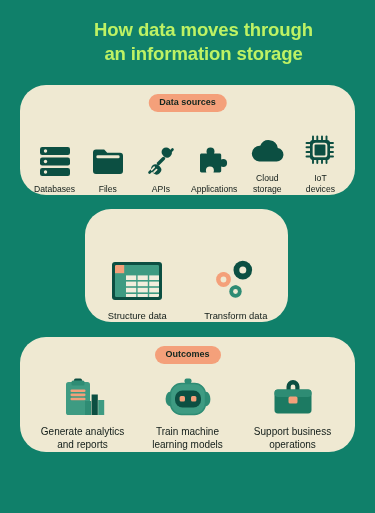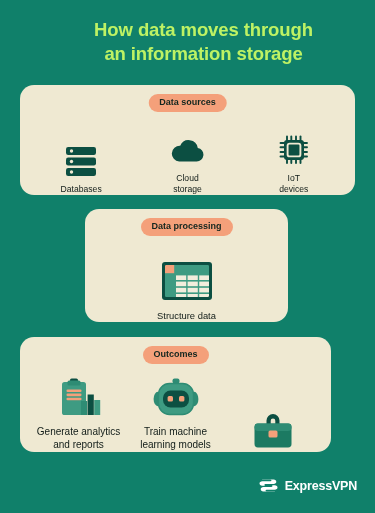--- a/index.html
+++ b/index.html
@@ -19,26 +19,26 @@
     text-align:center;color:#bef264;
     font-size:18.5px;font-weight:bold;line-height:1.32;
     letter-spacing:-0.1px;
   }
   .title .tl{display:block;}
 
   
   .card{
     position:absolute;
     background:#EFE9D2;
-    border-radius:14px;
+    border-radius:26px;
     box-sizing:border-box;
   }
   #card-sources{left:20px;top:85px;width:335px;height:110px;}
   #card-processing{left:85px;top:209px;width:203px;height:113px;}
-  #card-outcomes{left:20px;top:337px;width:311px;height:115px;padding-left:43px;}
+  #card-outcomes{left:20px;top:337px;width:335px;height:115px;padding-left:43px;}
 
   
   .pill{
     position:absolute;top:9px;left:50%;transform:translateX(-50%);
     background:#F4A07A;color:#12261F;
     border-radius:999px;
     font-size:9px;font-weight:bold;
     padding:4px 11px 5px 11px;
     white-space:nowrap;
     line-height:1;
@@ -104,22 +104,57 @@
             <g fill="#EFE9D2">
               <circle cx="7.5" cy="5" r="1.7"></circle>
               <circle cx="7.5" cy="15.5" r="1.7"></circle>
               <circle cx="7.5" cy="26" r="1.7"></circle>
             </g>
           </svg>
         </div>
         <div class="caption">Databases</div>
       </div>
 
-
-
+      <div class="item">
+        <div class="icon-wrap">
+          <svg width="32" height="28" viewBox="0 0 32 28">
+            <path d="M1 5.5a3 3 0 0 1 3-3h8.2l3 3.2H28a3 3 0 0 1 3 3V24a3 3 0 0 1-3 3H4a3 3 0 0 1-3-3Z" fill="#0C4F42"></path>
+            <rect x="4.4" y="8.2" width="23.2" height="3" rx="1.3" fill="#EFE9D2"></rect>
+          </svg>
+        </div>
+        <div class="caption">Files</div>
+      </div>
+
+      <div class="item">
+        <div class="icon-wrap">
+          <svg width="30" height="30" viewBox="0 0 30 30">
+            <g fill="#0C4F42" stroke="#0C4F42" stroke-linecap="round">
+              <line x1="12.5" y1="17.5" x2="17.5" y2="12.5" stroke-width="3.4"></line>
+              <line x1="3.5" y1="26.5" x2="8.6" y2="21.4" stroke-width="2.6"></line>
+              <line x1="21.4" y1="8.6" x2="26.5" y2="3.5" stroke-width="2.6"></line>
+              <path d="M6.4 19.6a4.6 4.6 0 0 1 6.5 0l1.1 1.1a4.6 4.6 0 0 1-6.5 6.5l-1.1-1.1a4.6 4.6 0 0 1 0-6.5Z" stroke-width="0"></path>
+              <path d="M16.9 2.8a4.6 4.6 0 0 1 6.5 0l1.1 1.1a4.6 4.6 0 0 1-6.5 6.5l-1.1-1.1a4.6 4.6 0 0 1 0-6.5Z" stroke-width="0"></path>
+            </g>
+            <g stroke="#EFE9D2" stroke-width="1.7" stroke-linecap="round">
+              <line x1="8.2" y1="21.2" x2="5.6" y2="23.8"></line>
+              <line x1="10.6" y1="23.6" x2="8" y2="26.2"></line>
+            </g>
+          </svg>
+        </div>
+        <div class="caption">APIs</div>
+      </div>
+
+      <div class="item">
+        <div class="icon-wrap">
+          <svg width="32" height="30" viewBox="0 0 32 30">
+            <path d="M12.5 1.5a4 4 0 0 1 4 4c0 .7-.2 1.3-.5 1.9h5.6c.9 0 1.6.7 1.6 1.6v4.4c.6-.3 1.2-.5 1.9-.5a4 4 0 0 1 0 8c-.7 0-1.3-.2-1.9-.5v4.4c0 .9-.7 1.6-1.6 1.6H15.4c.3-.6.5-1.2.5-1.9a4 4 0 0 0-8 0c0 .7.2 1.3.5 1.9H3.6c-.9 0-1.6-.7-1.6-1.6V9c0-.9.7-1.6 1.6-1.6H9c-.3-.6-.5-1.2-.5-1.9a4 4 0 0 1 4-4Z" fill="#0C4F42"></path>
+          </svg>
+        </div>
+        <div class="caption">Applications</div>
+      </div>
 
       <div class="item">
         <div class="icon-wrap">
           <svg width="34" height="26" viewBox="0 0 34 26">
             <path d="M9.2 24.5h17.3a6.8 6.8 0 0 0 1.3-13.5 9.2 9.2 0 0 0-17.6-2.2A7.6 7.6 0 0 0 9.2 24.5Z" fill="#0C4F42"></path>
           </svg>
         </div>
         <div class="caption" style="white-space:pre-line">Cloud
 storage</div>
       </div>
@@ -150,21 +185,20 @@
           </svg>
         </div>
         <div class="caption" style="white-space:pre-line">IoT
 devices</div>
       </div>
 
     </div>
   </div>
 
   <div class="card" id="card-processing">
-    <div class="pill">Data processing</div>
     <div class="row">
 
       <div class="item">
         <div class="icon-wrap">
           <svg width="52" height="40" viewBox="0 0 52 40">
             <rect x="1" y="1" width="50" height="38" rx="3" fill="#0C4F42"></rect>
             <rect x="3.2" y="3.2" width="45.6" height="33.6" rx="2" fill="#3E9B82"></rect>
             <rect x="3.2" y="3.2" width="10" height="9" fill="#F4A07A"></rect>
             <g fill="#F2EDDC">
               <rect x="15" y="14.4" width="10.2" height="4.6"></rect>
@@ -179,20 +213,42 @@
               <rect x="15" y="33" width="10.2" height="3.8"></rect>
               <rect x="26.6" y="33" width="10.2" height="3.8"></rect>
               <rect x="38.2" y="33" width="10.6" height="3.8"></rect>
             </g>
             <rect x="3.2" y="3.2" width="45.6" height="33.6" rx="2" fill="none" stroke="#0C4F42" stroke-width="1.6"></rect>
           </svg>
         </div>
         <div class="caption">Structure data</div>
       </div>
 
+      <div class="item">
+        <div class="icon-wrap">
+          <svg width="52" height="44" viewBox="0 0 52 44">
+            <g fill="#0C4F42">
+              <path d="M34.5 2.5l1.2 3.2 3.3-1 1.9 2.7-2.1 2.7 2.1 2.7-1.9 2.7-3.3-1-1.2 3.2h-3.3l-1.2-3.2-3.3 1-1.9-2.7 2.1-2.7-2.1-2.7 1.9-2.7 3.3 1 1.2-3.2z"></path>
+              <circle cx="32.8" cy="11.1" r="9.3"></circle>
+            </g>
+            <circle cx="32.8" cy="11.1" r="3.5" fill="#EFE9D2"></circle>
+            <g fill="#F4A07A">
+              <circle cx="13.5" cy="20.5" r="7.4"></circle>
+              <path d="M15 13.5l.9 2.5 2.6-.8 1.5 2.1-1.7 2.1 1.7 2.1-1.5 2.1-2.6-.8-.9 2.5h-2.6l-.9-2.5-2.6.8-1.5-2.1 1.7-2.1-1.7-2.1 1.5-2.1 2.6.8.9-2.5z"></path>
+            </g>
+            <circle cx="13.5" cy="20.5" r="2.9" fill="#EFE9D2"></circle>
+            <g fill="#2E8C74">
+              <circle cx="25.5" cy="32.5" r="6.2"></circle>
+              <path d="M26.8 26.6l.75 2.1 2.2-.7 1.25 1.75-1.4 1.75 1.4 1.75-1.25 1.75-2.2-.7-.75 2.1h-2.2l-.75-2.1-2.2.7-1.25-1.75 1.4-1.75-1.4-1.75 1.25-1.75 2.2.7.75-2.1z"></path>
+            </g>
+            <circle cx="25.5" cy="32.5" r="2.4" fill="#EFE9D2"></circle>
+          </svg>
+        </div>
+        <div class="caption">Transform data</div>
+      </div>
 
     </div>
   </div>
 
   <div class="card" id="card-outcomes">
     <div class="pill">Outcomes</div>
     <div class="row">
 
       <div class="item">
         <div class="icon-wrap">
@@ -233,31 +289,21 @@
 
       <div class="item">
         <div class="icon-wrap">
           <svg width="42" height="36" viewBox="0 0 42 36">
             <path d="M14.5 11V7.5a6.5 6.5 0 0 1 13 0V11h-4.2V7.8a2.3 2.3 0 0 0-4.6 0V11Z" fill="#0C4F42"></path>
             <rect x="2.5" y="10.5" width="37" height="24" rx="3.4" fill="#1C7A62"></rect>
             <rect x="2.5" y="10.5" width="37" height="7.5" rx="3.4" fill="#2E8C74"></rect>
             <rect x="16.5" y="17.5" width="9" height="7" rx="1.6" fill="#F4A07A"></rect>
           </svg>
         </div>
+        <div class="caption" style="white-space:pre-line">Support business
+operations</div>
       </div>
 
     </div>
   </div>
 
-  <div class="logo">
-    <span class="logo-mark">
-      <svg width="21" height="21" viewBox="0 0 21 21">
-        <g fill="#FFFFFF">
-          <path d="M3.2 5.1h11.4c1.6 0 2.6 1 2.6 2.2 0 1.3-1.1 2.2-2.7 2.2H6.4c-.7 0-1.2.3-1.2.8 0 .5.5.8 1.2.8h-3c-1.6 0-2.6-.9-2.6-2.1 0-1.3 1.1-2.3 2.8-2.3h7.9c.7 0 1.1-.3 1.1-.8 0-.4-.4-.8-1.1-.8Z" opacity="0"></path>
-          <path d="M4.1 4.6h11.6c1.55 0 2.6 1.0 2.6 2.25 0 1.3-1.1 2.25-2.75 2.25H7.6c-.72 0-1.15.33-1.15.82 0 .48.43.81 1.15.81H4.15c-1.6 0-2.65-.95-2.65-2.2 0-1.3 1.1-2.27 2.8-2.27h8.05c.72 0 1.12-.3 1.12-.78 0-.47-.4-.78-1.12-.78H4.1Z"></path>
-          <path d="M16.9 16.4H5.3c-1.55 0-2.6-1.0-2.6-2.25 0-1.3 1.1-2.25 2.75-2.25h7.95c.72 0 1.15-.33 1.15-.82 0-.48-.43-.81-1.15-.81h3.45c1.6 0 2.65.95 2.65 2.2 0 1.3-1.1 2.27-2.8 2.27H8.65c-.72 0-1.12.3-1.12.78 0 .47.4.78 1.12.78H16.9Z"></path>
-        </g>
-      </svg>
-    </span>
-    <span class="logo-text">ExpressVPN</span>
-  </div>
 
 </div>
 
 </body></html>

